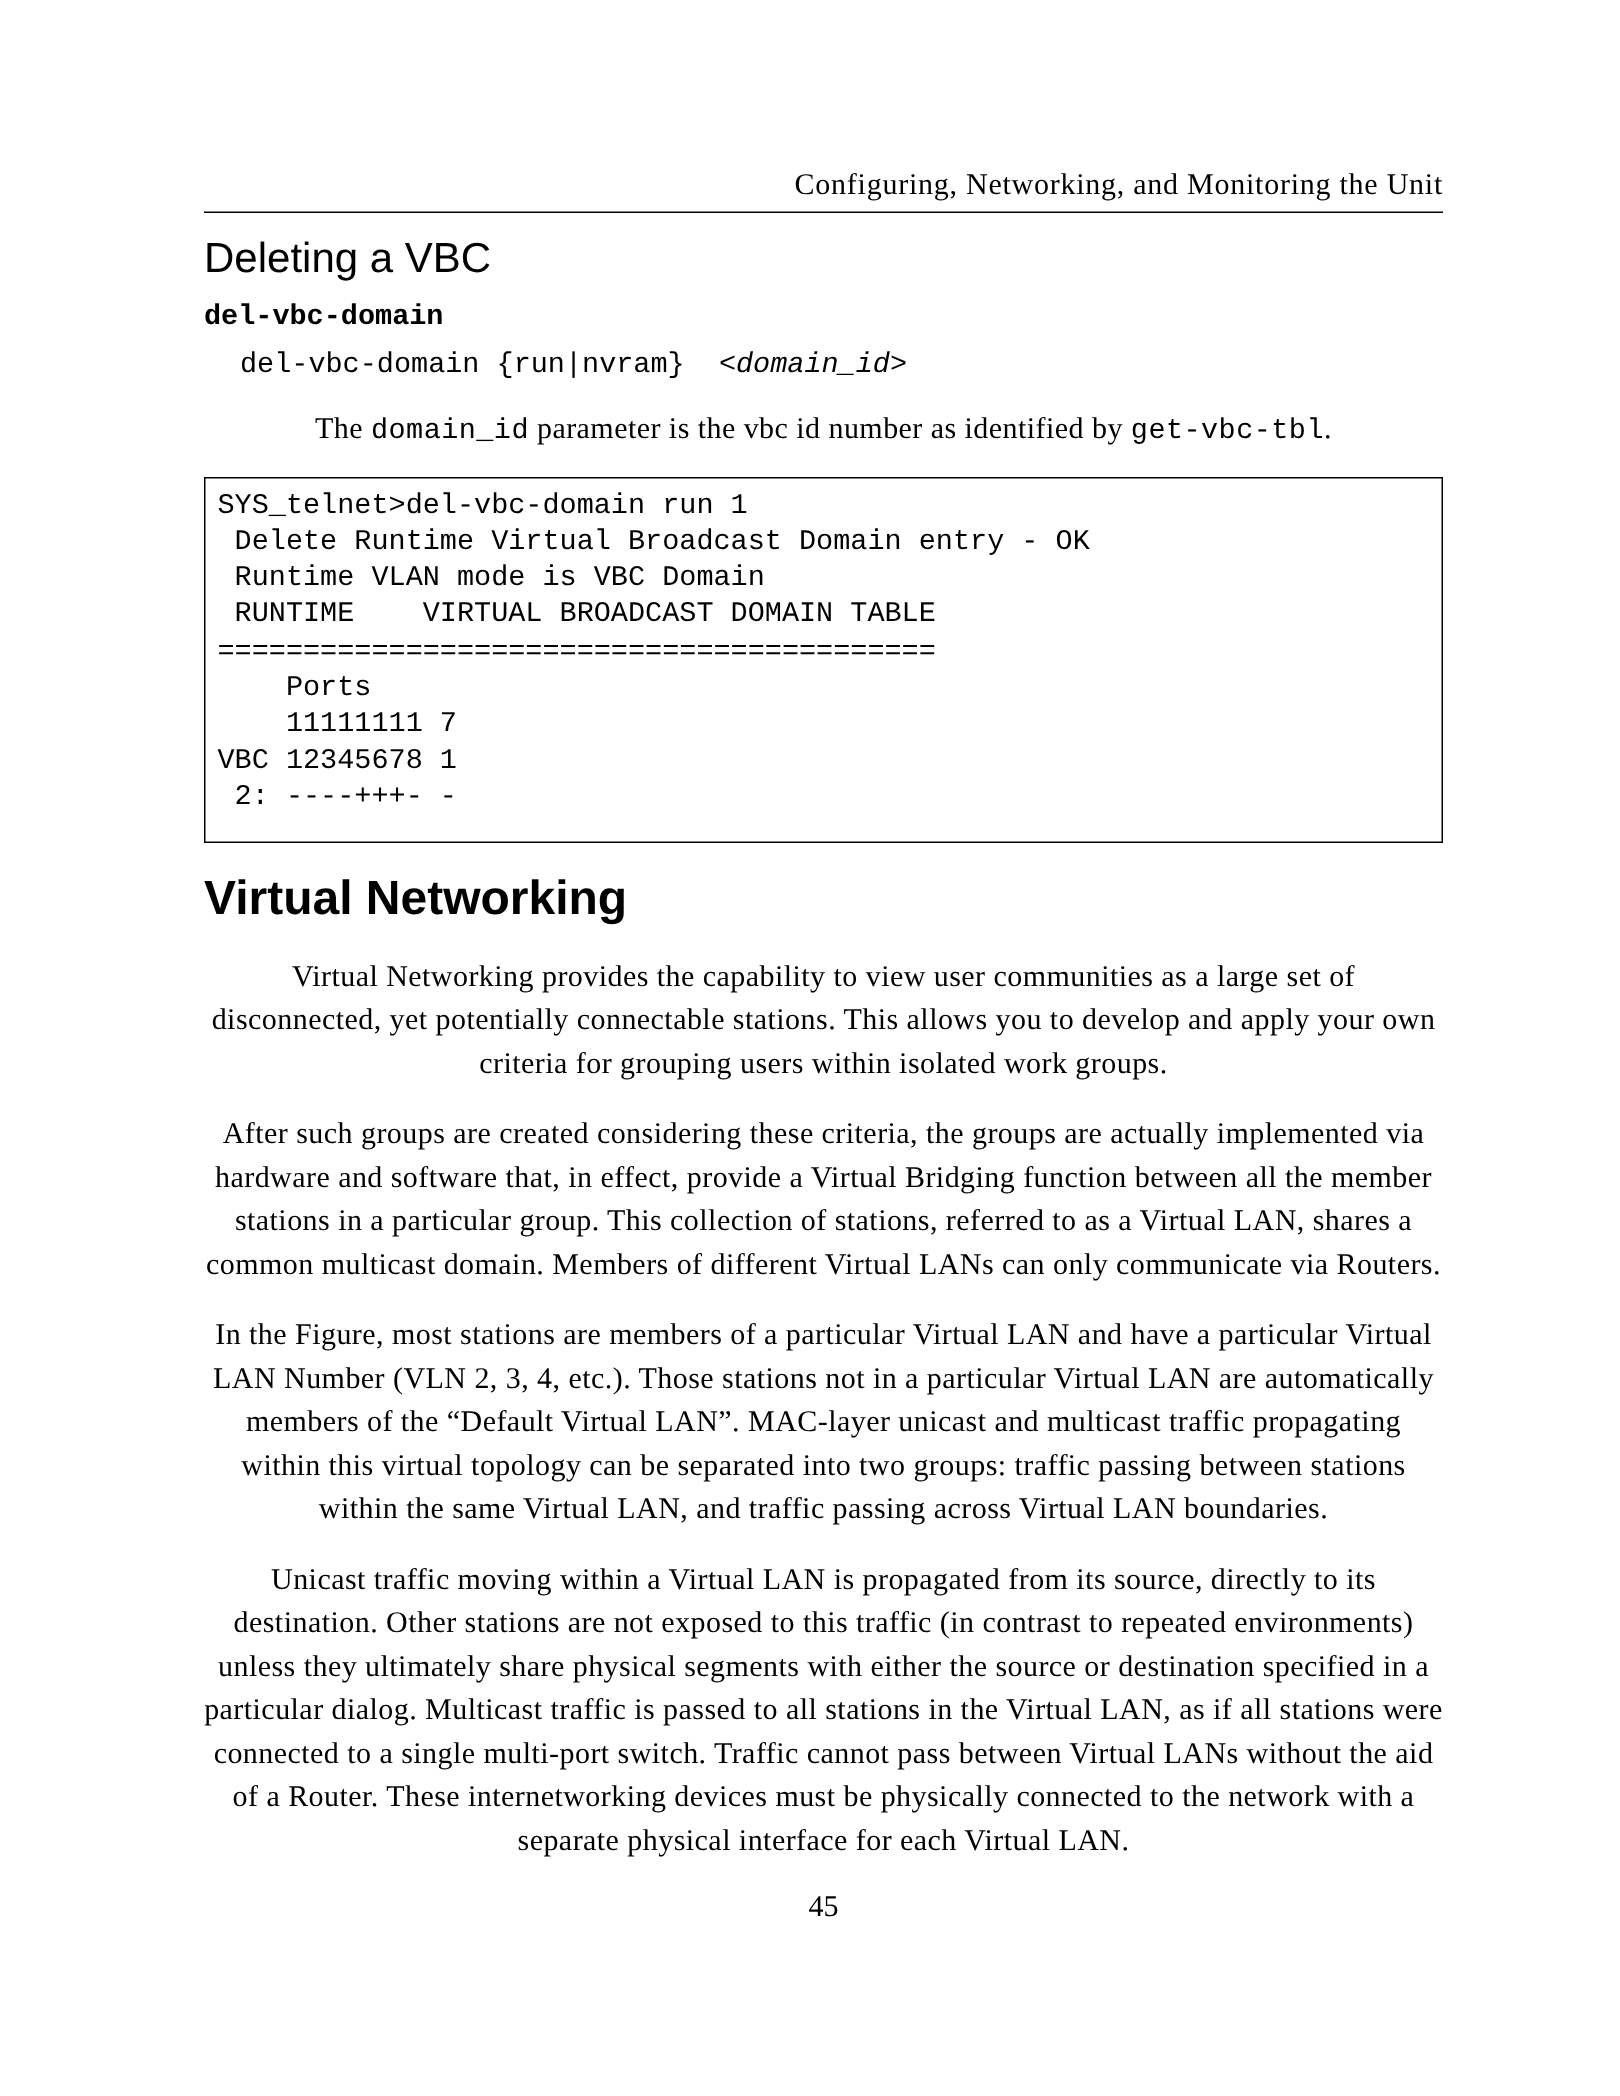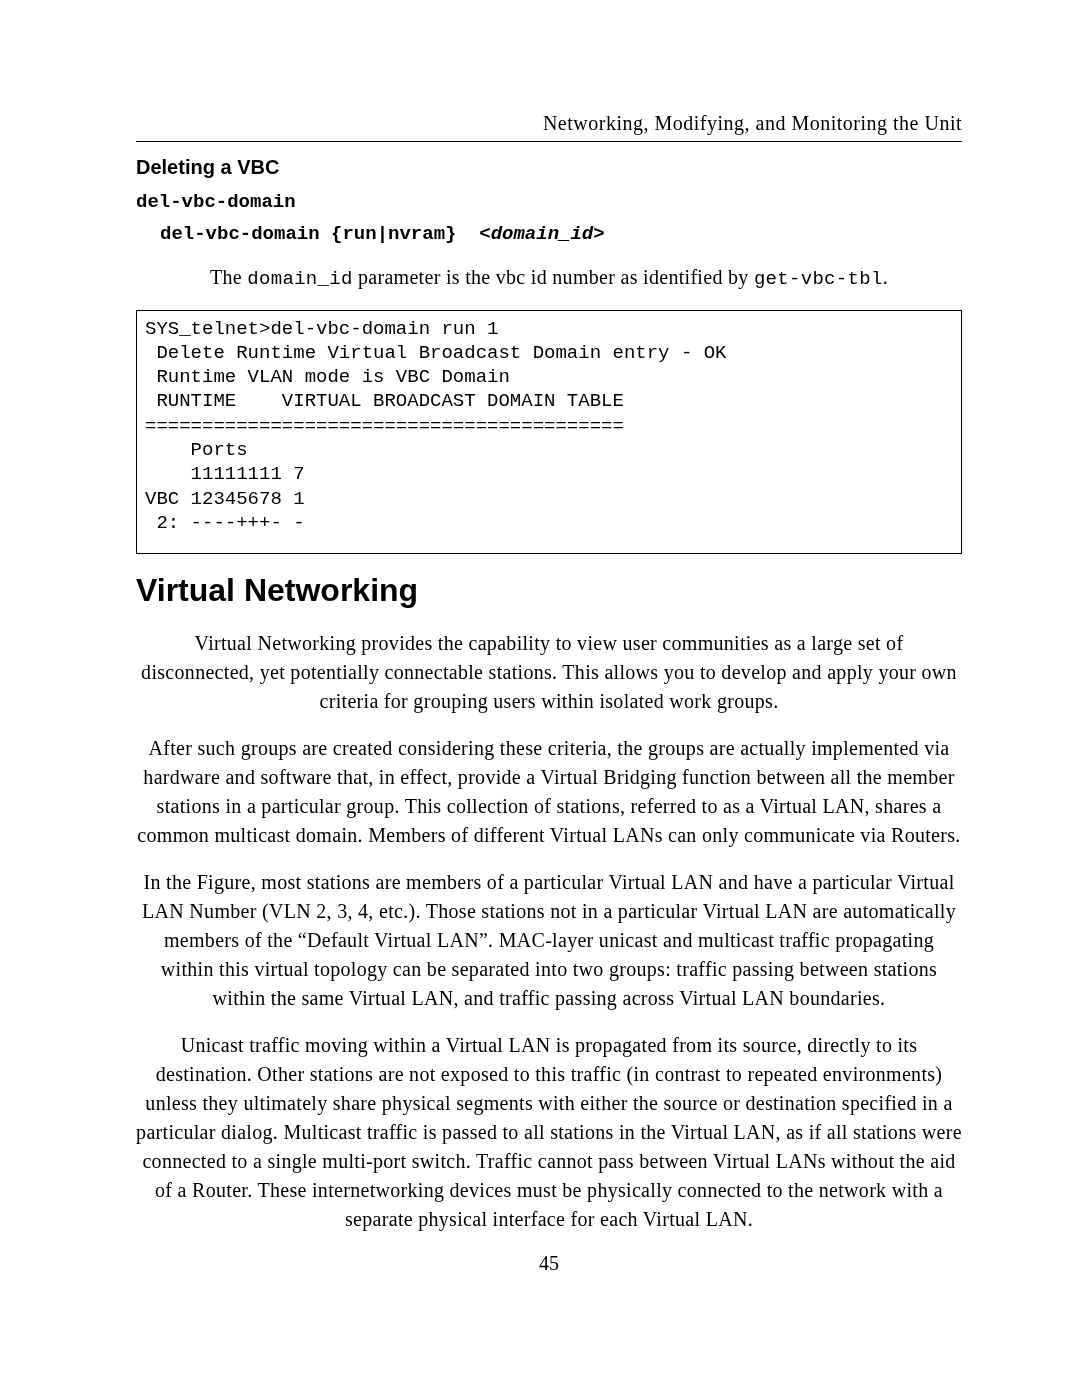--- a/index.html
+++ b/index.html
@@ -19,36 +19,35 @@
   .running-header {
     text-align: right;
     font-size: 20px;
     letter-spacing: 0.5px;
     padding-bottom: 6px;
     border-bottom: 1.5px solid #000;
     margin-bottom: 14px;
   }
   .h3 {
     font-family: Arial, Helvetica, sans-serif;
-    font-weight: bold;
-    font-size: 20px;
+    font-weight: normal;
+    font-size: 28px;
     margin: 0 0 12px 0;
   }
   .h4 {
     font-family: 'Courier New', Courier, monospace;
     font-weight: bold;
     font-size: 19px;
     margin: 0 0 10px 0;
   }
   .syntax {
     font-family: 'Courier New', Courier, monospace;
     font-size: 19px;
     margin: 0 0 18px 24px;
     white-space: pre;
-    font-weight: bold;
   }
   .syntax .ital { font-style: italic; }
   .body-p {
     font-size: 20px;
     line-height: 1.45;
     margin: 0 0 16px 0;
     letter-spacing: 0.3px;
     text-align: center;
   }
   .body-p .mono { font-family: 'Courier New', Courier, monospace; font-size: 19px; }
@@ -86,21 +85,21 @@
     text-align: center;
     font-size: 20px;
     margin-top: 18px;
   }
 </style>
 </head>
 <body>
 
 <div class="page">
 
-  <div class="running-header">Networking, Modifying, and Monitoring the Unit</div>
+  <div class="running-header">Configuring, Networking, and Monitoring the Unit</div>
 
   <div class="h3">Deleting a VBC</div>
 
   <div class="h4">del-vbc-domain</div>
 
   <div class="syntax"><span>del-vbc-domain {run|nvram}  &lt;</span><span class="ital">domain_id</span><span>&gt;</span></div>
 
   <p class="body-p">
     <span>The </span><span class="mono">domain_id</span><span> parameter is the vbc id number as identified by </span><span class="mono">get-vbc-tbl</span><span>.</span>
   </p>

